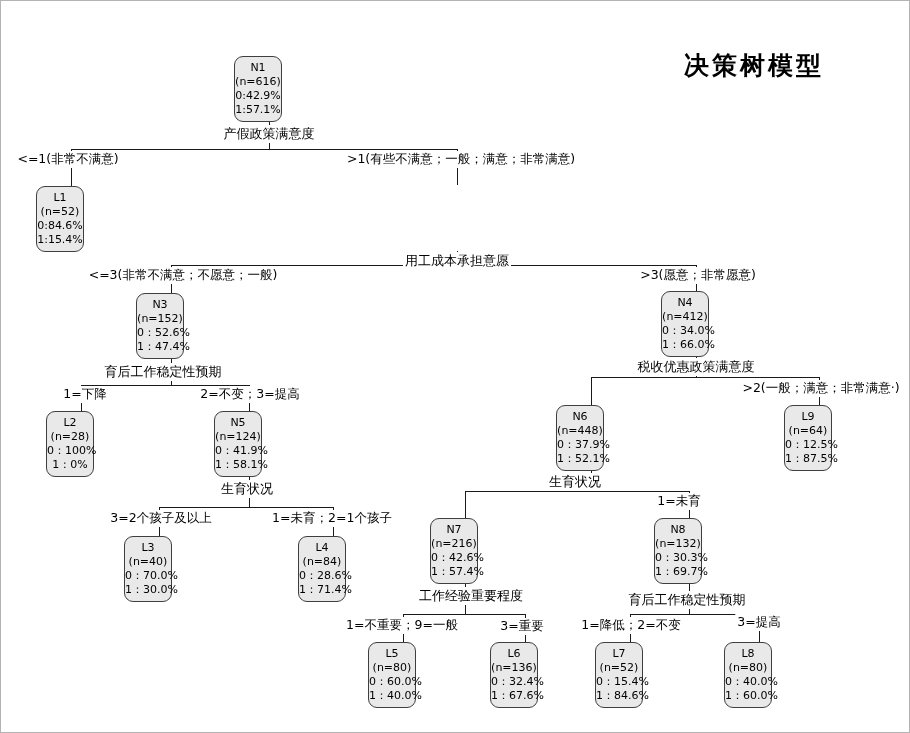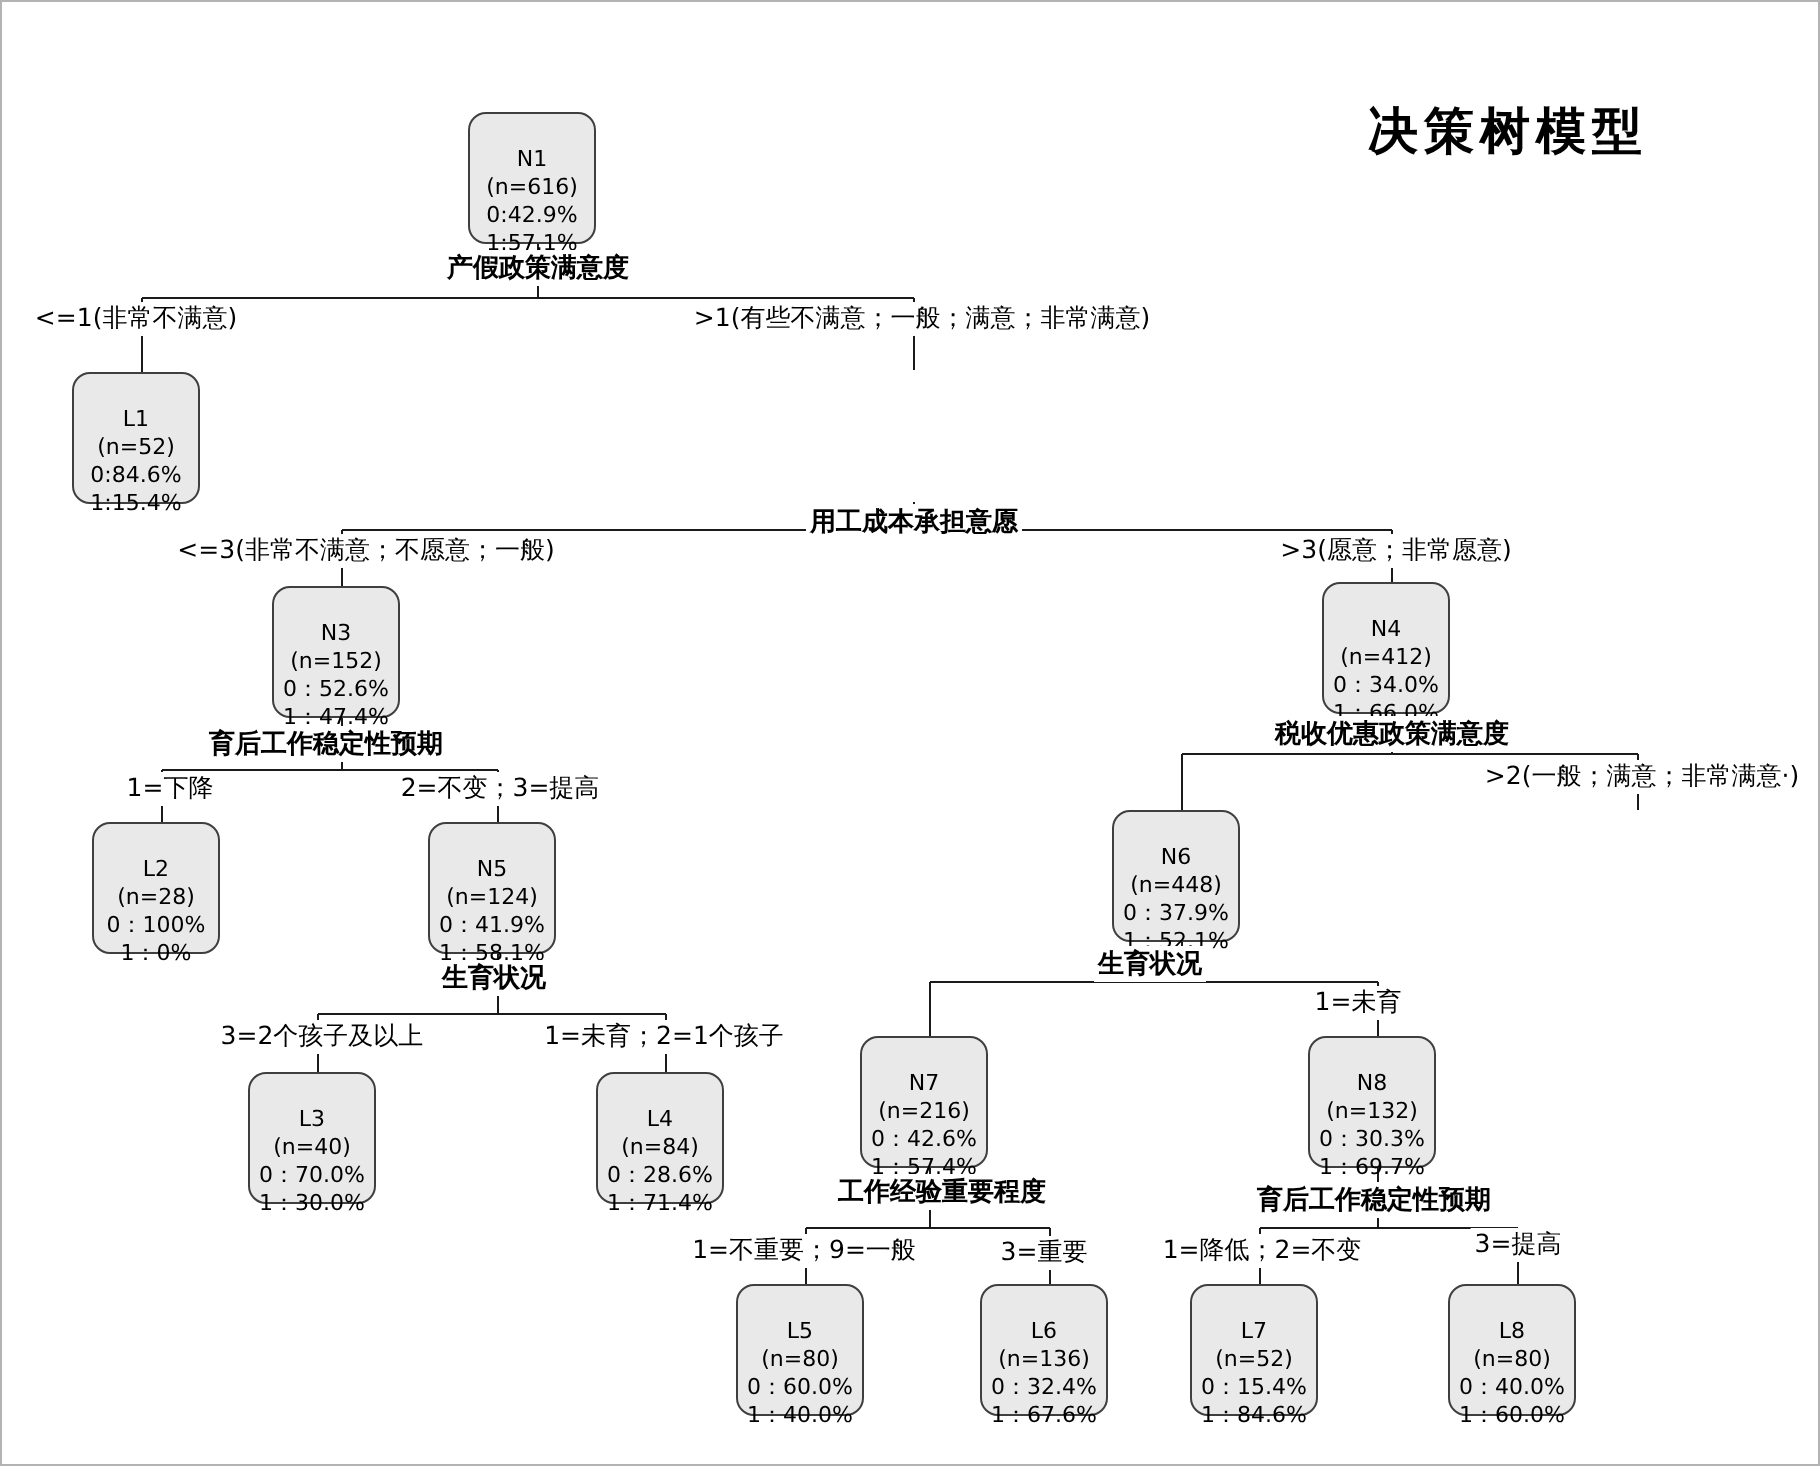--- a/index.html
+++ b/index.html
@@ -15,36 +15,36 @@
   }
   .wires{position:absolute;left:0;top:0;}
   .wires line{stroke:#1a1a1a;stroke-width:1;shape-rendering:crispEdges;}
   .title{
     position:absolute;
     font-size:25px;font-weight:bold;letter-spacing:3px;
     left:683px;top:48px;white-space:nowrap;
   }
   .node{
     position:absolute;
-    width:64px;height:66px;box-sizing:border-box;
+    width:48px;height:66px;box-sizing:border-box;
     background:#e9e9e9;
     border:1px solid #3f3f3f;border-radius:9px;
     text-align:center;
     font-size:11px;line-height:14px;
-    padding-top:16px;
+    padding-top:4px;
     white-space:nowrap;
   }
   .slabel,.blabel{
     position:absolute;
     transform:translateX(-50%);
     background:#ffffff;
     padding:0 2px;
     white-space:nowrap;
   }
-  .slabel{font-size:13px;font-weight:bold;}
+  .slabel{font-size:13px;}
   .blabel{font-size:12.5px;}
   
   .pos-n1{left:233px;top:55px}  .pos-l1{left:35px;top:185px}  .pos-n2{left:421px;top:184px}
   .pos-n3{left:135px;top:292px} .pos-n4{left:660px;top:290px}
   .pos-l2{left:45px;top:410px}  .pos-n5{left:213px;top:410px}
   .pos-n6{left:555px;top:404px} .pos-l9{left:783px;top:404px}
   .pos-l3{left:123px;top:535px} .pos-l4{left:297px;top:535px}
   .pos-n7{left:429px;top:517px} .pos-n8{left:653px;top:517px}
   .pos-l5{left:367px;top:641px} .pos-l6{left:489px;top:641px}
   .pos-l7{left:594px;top:641px} .pos-l8{left:723px;top:641px}
@@ -156,20 +156,26 @@
     <div>(n=124)</div>
     <div>0：41.9%</div>
     <div>1：58.1%</div>
   </div>
   <div class="node pos-n6">
     <div>N6</div>
     <div>(n=448)</div>
     <div>0：37.9%</div>
     <div>1：52.1%</div>
   </div>
+  <div class="node pos-l9">
+    <div>L9</div>
+    <div>(n=64)</div>
+    <div>0：12.5%</div>
+    <div>1：87.5%</div>
+  </div>
   <div class="node pos-l3">
     <div>L3</div>
     <div>(n=40)</div>
     <div>0：70.0%</div>
     <div>1：30.0%</div>
   </div>
   <div class="node pos-l4">
     <div>L4</div>
     <div>(n=84)</div>
     <div>0：28.6%</div>

